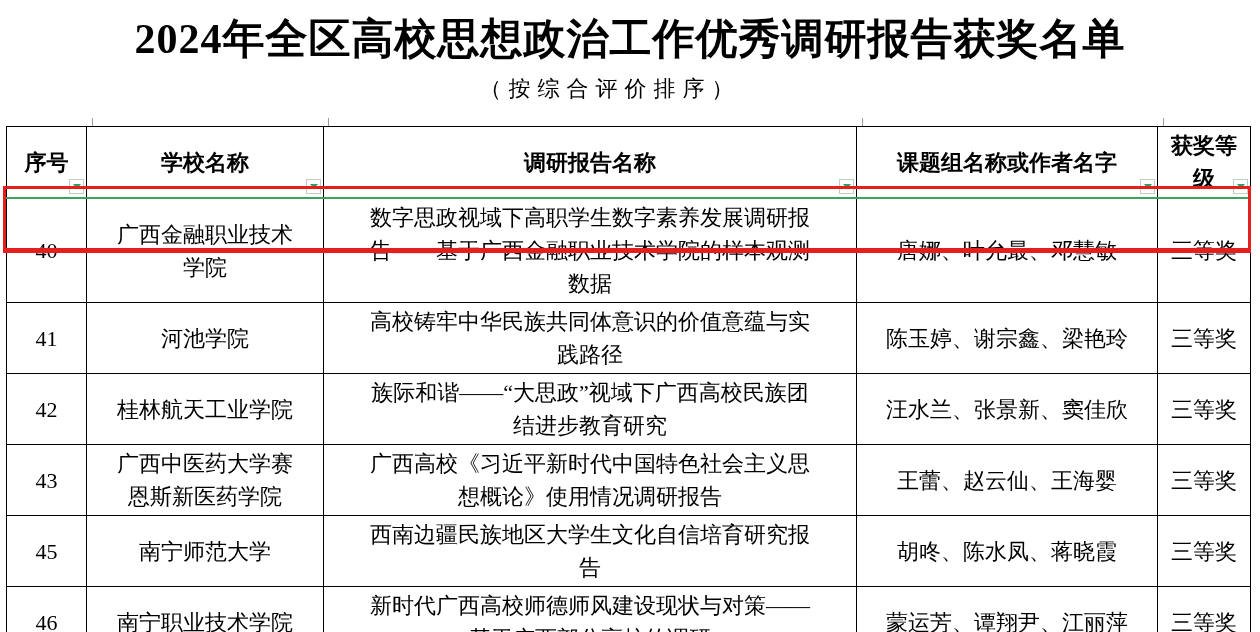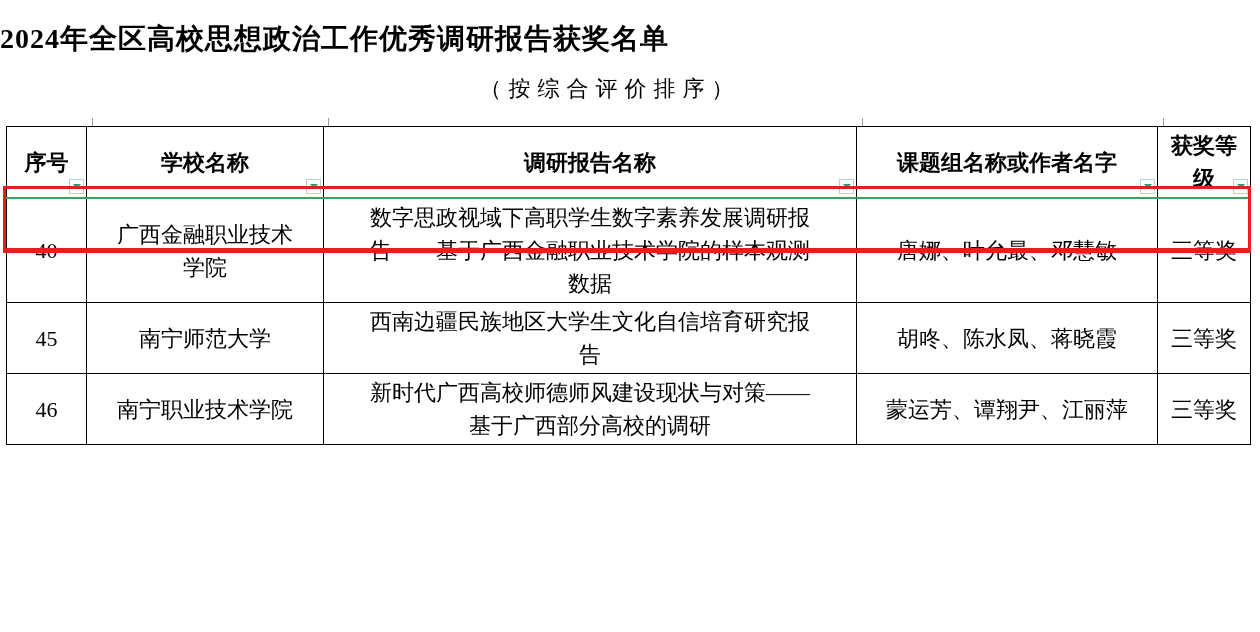--- a/index.html
+++ b/index.html
@@ -2,22 +2,22 @@
 <html><head>
 <meta charset="utf-8">
 <style>
   html,body{margin:0;padding:0;}
   body{
     width:1260px;height:632px;position:relative;background:#ffffff;
     font-family:"Liberation Serif","DejaVu Serif",serif;
     color:#000;overflow:hidden;
   }
   .page-title{
-    position:absolute;top:18px;left:0;width:1260px;text-align:left;
-    font-size:28px;font-weight:bold;line-height:42px;letter-spacing:1px;
+    position:absolute;top:18px;left:0;width:1260px;text-align:center;
+    font-size:42px;font-weight:bold;line-height:42px;letter-spacing:1px;
   }
   .page-subtitle{
     position:absolute;top:72px;left:0;width:1220px;text-align:center;
     font-size:22px;line-height:34px;letter-spacing:7px;
   }
   table.awards{
     position:absolute;left:6px;top:126px;width:1244px;
     border-collapse:collapse;table-layout:fixed;
   }
   table.awards th,table.awards td{
@@ -109,20 +109,41 @@
   </thead>
   <tbody>
       <tr class="highlighted">
     <td>40</td>
     <td><span class="school-wrap">广西金融职业技术学院</span></td>
     <td><span class="report-wrap">数字思政视域下高职学生数字素养发展调研报告——基于广西金融职业技术学院的样本观测数据</span></td>
     <td>唐娜、叶允最、邓慧敏</td>
     <td>三等奖</td>
   </tr>
       <tr>
+    <td>41</td>
+    <td><span class="school-wrap">河池学院</span></td>
+    <td><span class="report-wrap">高校铸牢中华民族共同体意识的价值意蕴与实践路径</span></td>
+    <td>陈玉婷、谢宗鑫、梁艳玲</td>
+    <td>三等奖</td>
+  </tr>
+      <tr>
+    <td>42</td>
+    <td><span class="school-wrap">桂林航天工业学院</span></td>
+    <td><span class="report-wrap">族际和谐——“大思政”视域下广西高校民族团结进步教育研究</span></td>
+    <td>汪水兰、张景新、窦佳欣</td>
+    <td>三等奖</td>
+  </tr>
+      <tr>
+    <td>43</td>
+    <td><span class="school-wrap">广西中医药大学赛恩斯新医药学院</span></td>
+    <td><span class="report-wrap">广西高校《习近平新时代中国特色社会主义思想概论》使用情况调研报告</span></td>
+    <td>王蕾、赵云仙、王海婴</td>
+    <td>三等奖</td>
+  </tr>
+      <tr>
     <td>45</td>
     <td><span class="school-wrap">南宁师范大学</span></td>
     <td><span class="report-wrap">西南边疆民族地区大学生文化自信培育研究报告</span></td>
     <td>胡咚、陈水凤、蒋晓霞</td>
     <td>三等奖</td>
   </tr>
       <tr>
     <td>46</td>
     <td><span class="school-wrap">南宁职业技术学院</span></td>
     <td><span class="report-wrap">新时代广西高校师德师风建设现状与对策——基于广西部分高校的调研</span></td>

